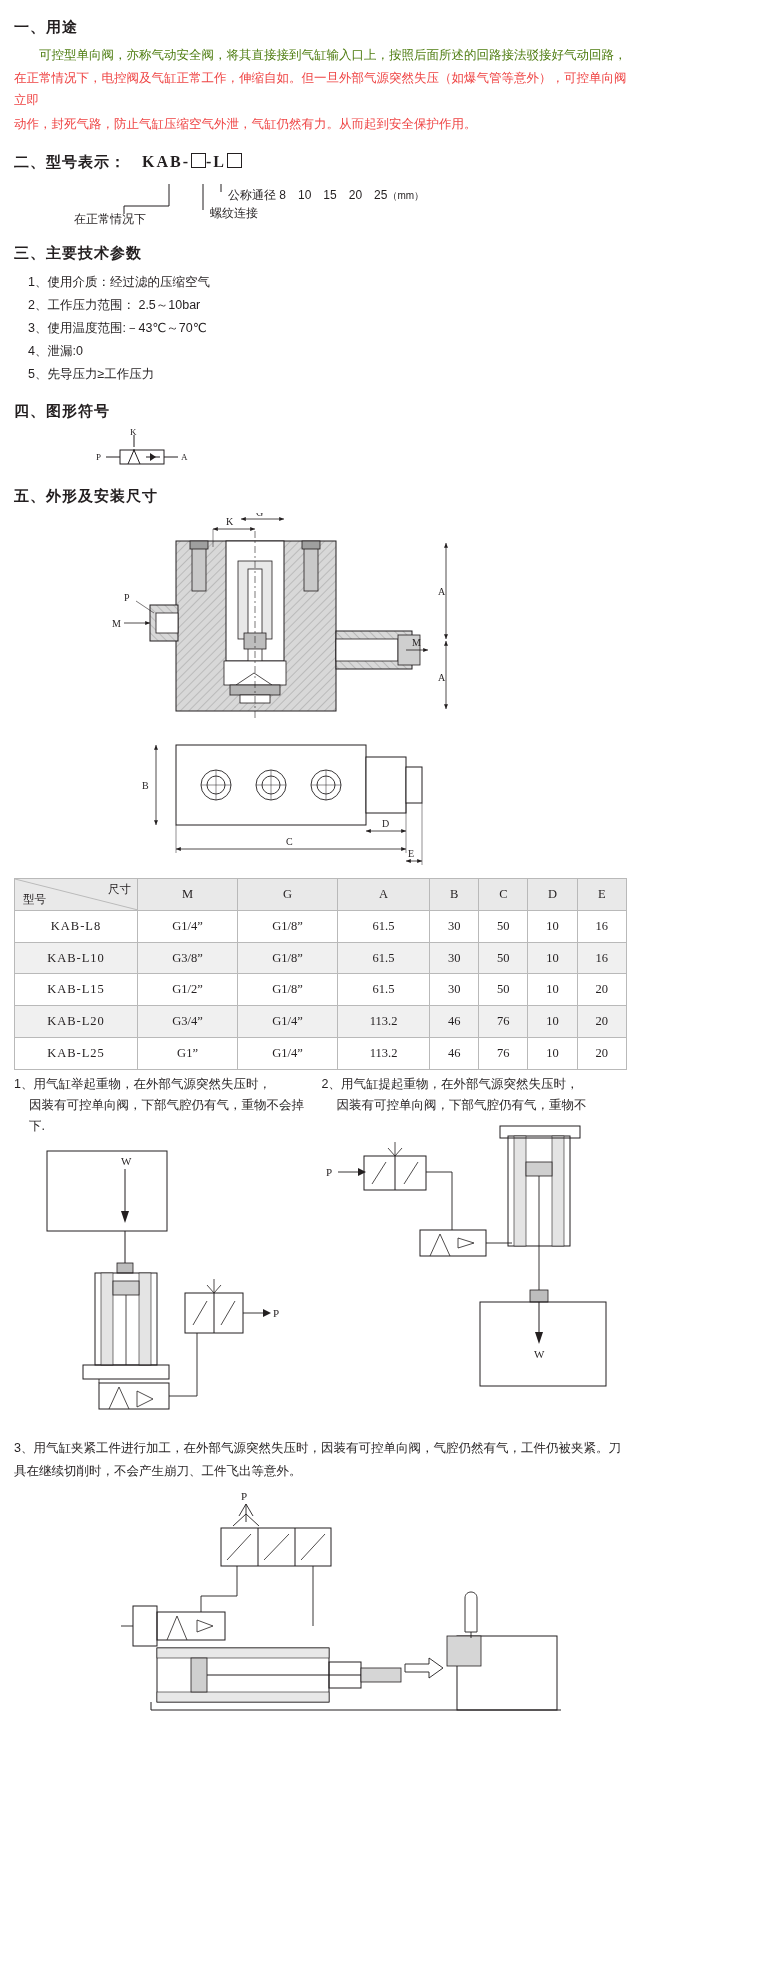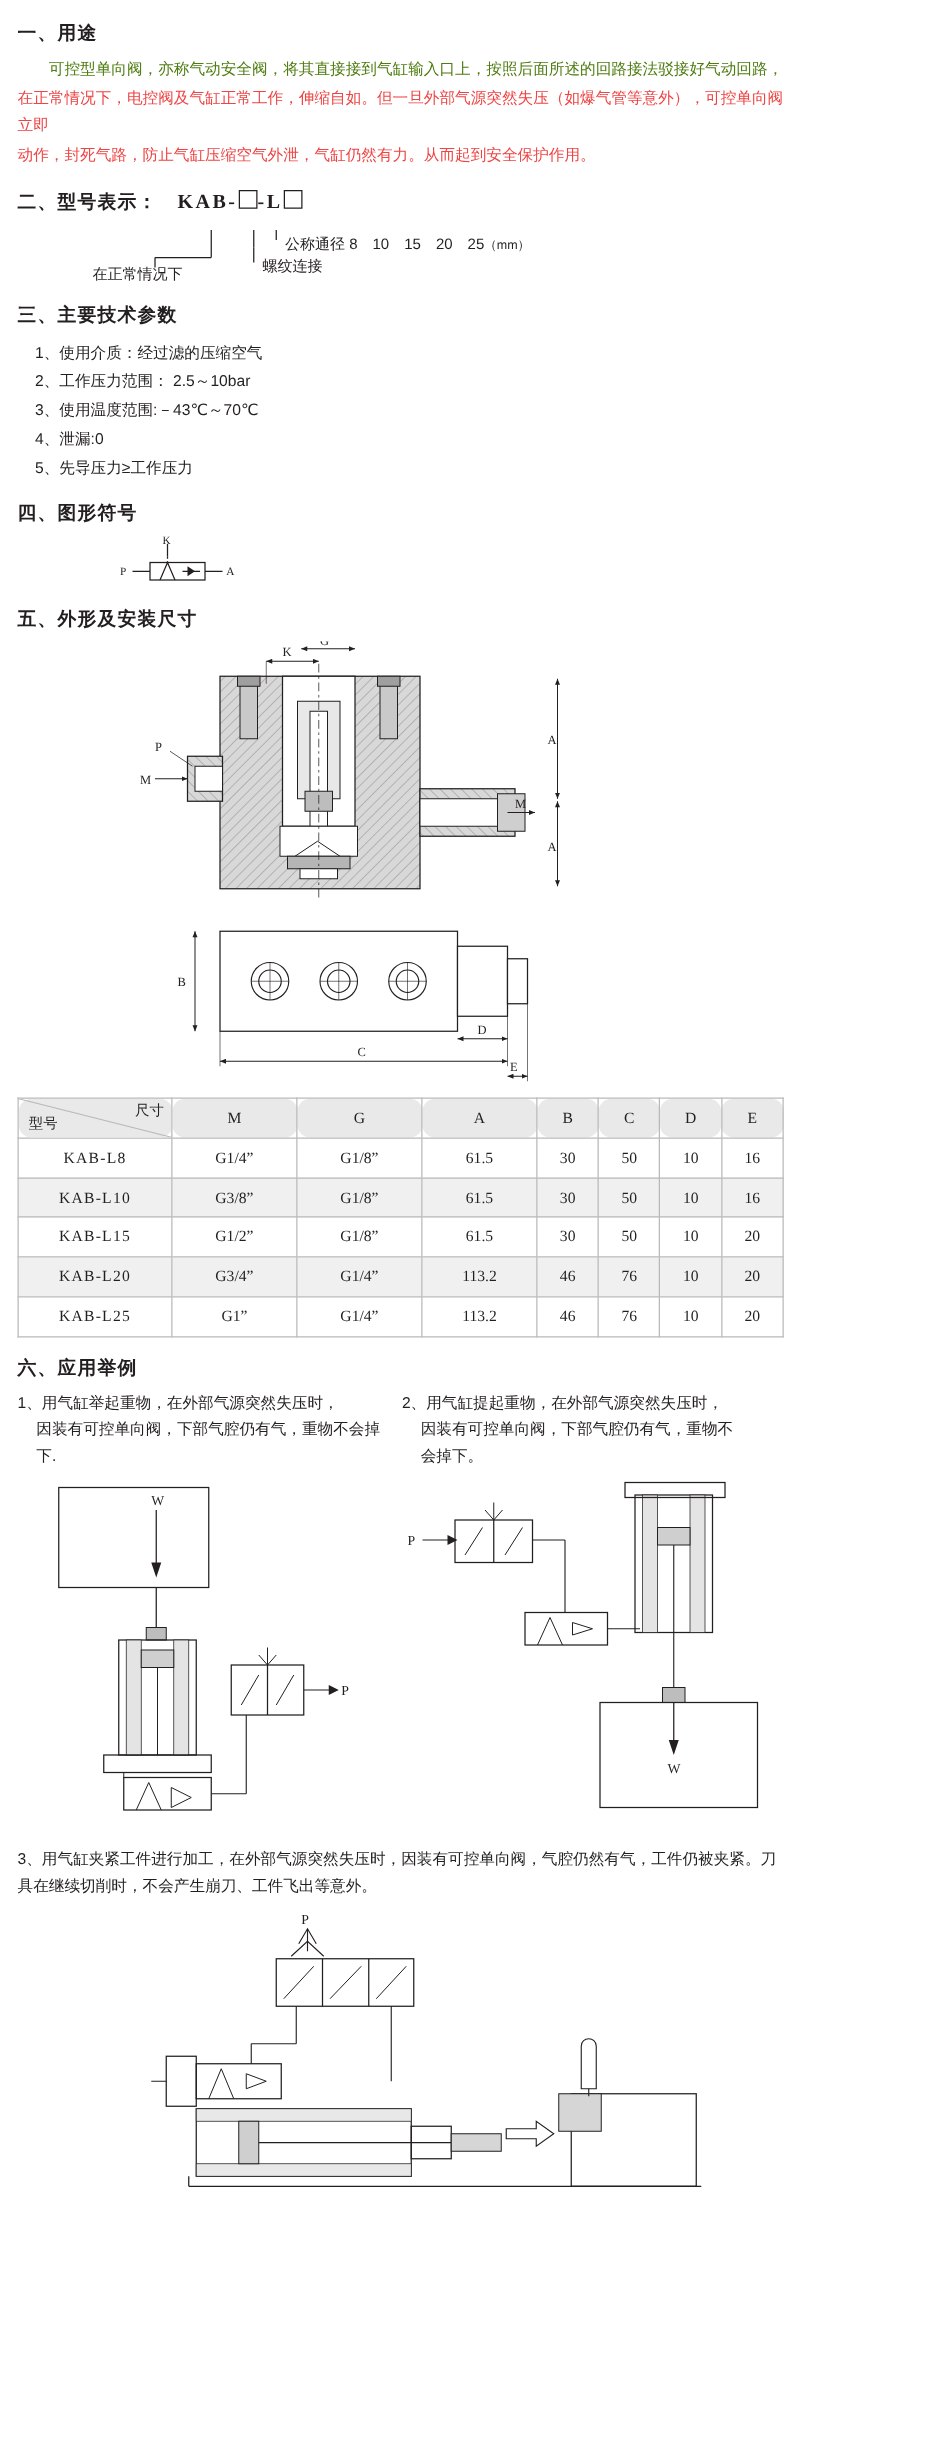--- a/index.html
+++ b/index.html
@@ -106,21 +106,20 @@
   }
   table.dim th, table.dim td {
     border: 1px solid #b9b9b9;
     text-align: center;
     padding: 6px 2px;
     height: 18px;
   }
   table.dim thead th {
     background: #e9e9e9;
     font-weight: normal;
-    border-radius: 10px;
   }
   table.dim tbody tr:nth-child(even) td {
     background: #f0f0f0;
   }
   table.dim td.model-cell {
     letter-spacing: 1px;
   }
   th.corner {
     position: relative;
     width: 118px;
@@ -422,23 +421,20 @@
           <td>G1/4”</td>
           <td>113.2</td>
           <td>46</td>
           <td>76</td>
           <td>10</td>
           <td>20</td>
         </tr>
       </tbody>
     </table>
 
-    <h2 class="section">
-      <span>六、</span><span>应用举例</span>
-    </h2>
 
     <div class="app-cols">
 
       <div class="app-col">
         <span class="num"><span>1、</span><span>用气缸举起重物，在外部气源突然失压时，</span></span>
         <span class="cont">因装有可控单向阀，下部气腔仍有气，重物不会掉下.</span>
         <div class="app-fig">
           <svg width="300" height="280" viewBox="0 0 300 280">
 
             <rect x="30" y="8" width="120" height="80" fill="none" stroke="#231f20" stroke-width="1"></rect>
@@ -477,21 +473,20 @@
 
             <path d="M190 142 L197 150 L204 142" fill="none" stroke="#231f20" stroke-width="0.8"></path>
             <line x1="197" y1="136" x2="197" y2="150" stroke="#231f20" stroke-width="0.8"></line>
           </svg>
         </div>
       </div>
 
       <div class="app-col">
         <span class="num"><span>2、</span><span>用气缸提起重物，在外部气源突然失压时，</span></span>
         <span class="cont">因装有可控单向阀，下部气腔仍有气，重物不</span>
-        <span class="cont">会掉下。</span>
         <div class="app-fig">
           <svg width="300" height="280" viewBox="0 0 300 280">
 
             <rect x="40" y="34" width="62" height="34" fill="none" stroke="#231f20" stroke-width="1"></rect>
             <line x1="71" y1="34" x2="71" y2="68" stroke="#231f20" stroke-width="1"></line>
             <path d="M48 62 L62 40" stroke="#231f20" stroke-width="0.8"></path>
             <path d="M80 62 L94 40" stroke="#231f20" stroke-width="0.8"></path>
             <path d="M64 26 L71 34 L78 26" fill="none" stroke="#231f20" stroke-width="0.8"></path>
             <line x1="71" y1="20" x2="71" y2="34" stroke="#231f20" stroke-width="0.8"></line>
 

